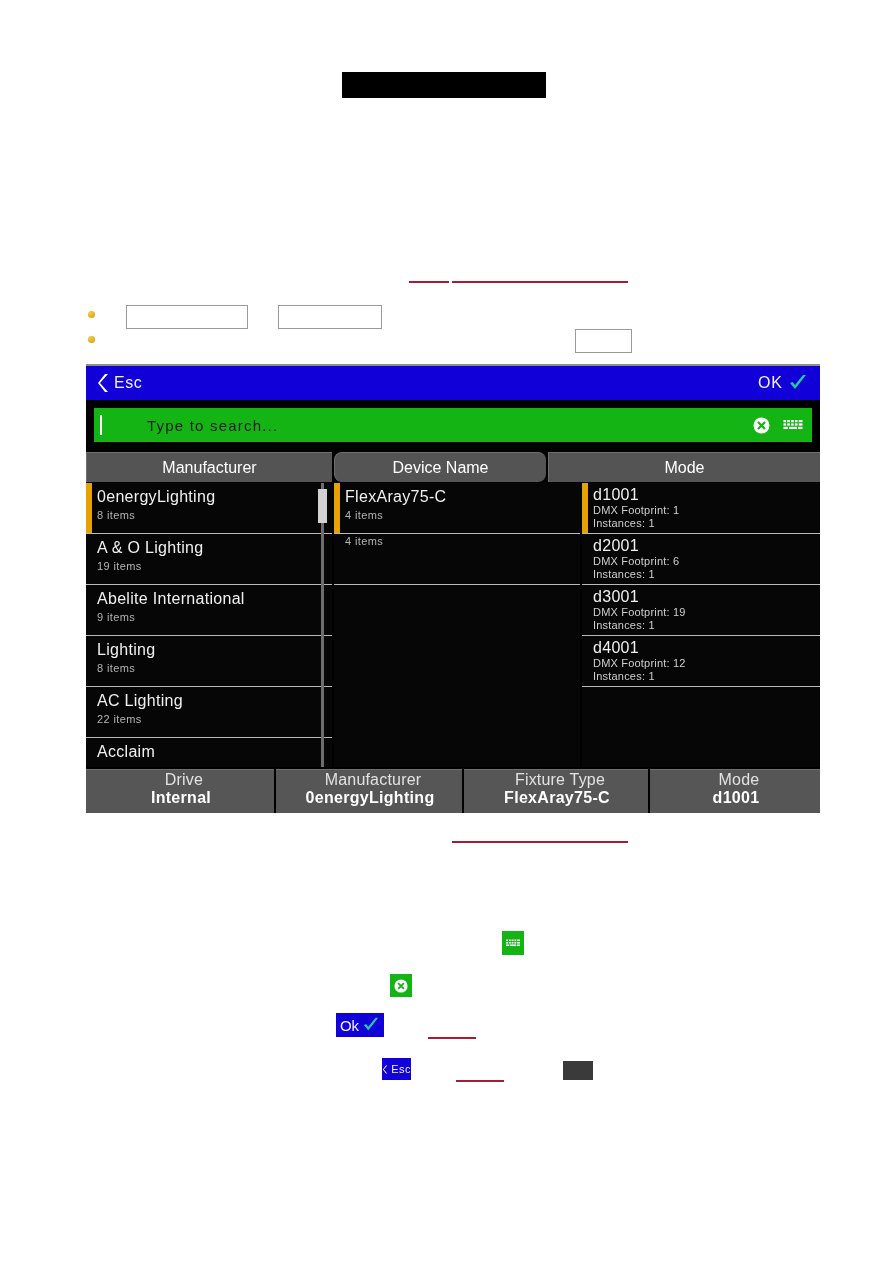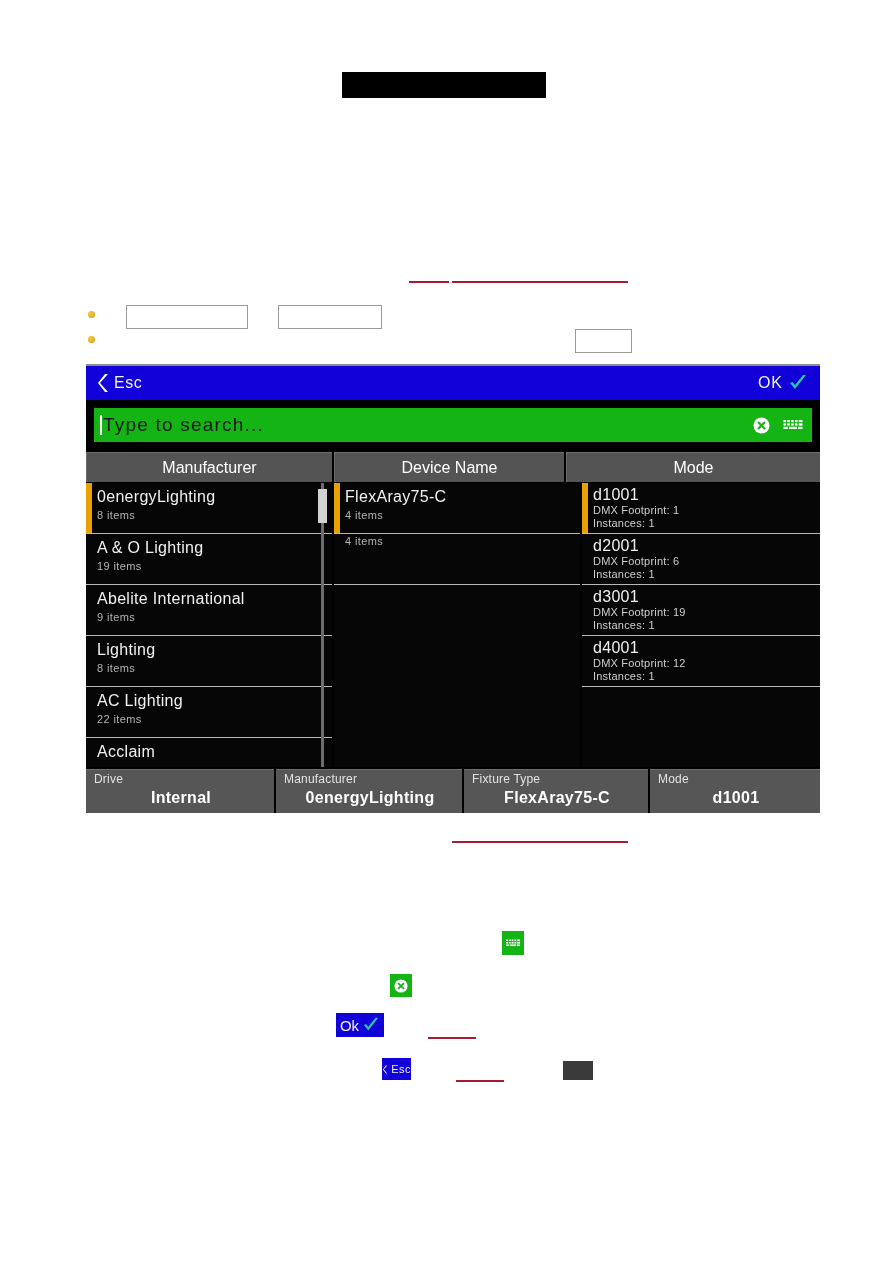--- a/index.html
+++ b/index.html
@@ -53,22 +53,23 @@
   }
   .searchbar{
     position:absolute;left:8px;top:8px;width:718px;height:34px;
     background:#15b415;
     display:flex;align-items:center;
   }
   .caret{
     width:2px;height:20px;background:#ffffff;margin-left:6px;flex:none;
   }
   .search-text{
-    font-size:19px;color:#1b1b1b;letter-spacing:1.2px;margin-left:1px;
+    font-size:15px;color:#1b1b1b;letter-spacing:1.2px;margin-left:1px;
     white-space:nowrap;
+    padding-left:44px;
   }
   .search-icons{
     position:absolute;right:8px;top:0;height:34px;
     display:flex;align-items:center;gap:12px;
   }
   .clear-icon{width:17px;height:17px;display:block;}
   .kbd-icon{width:22px;height:15px;display:block;}
 
   
   .colheads{
@@ -78,21 +79,21 @@
   .colhead{
     background:#545454;
     color:#ffffff;
     font-size:16px;
     display:flex;align-items:center;justify-content:center;
     border-top:1px solid #6e6e6e;
     border-left:1px solid #6e6e6e;
     box-sizing:border-box;
   }
   .ch1{width:246px;}
-  .ch2{width:230px;}
+  .ch2{width:212px;border-radius:8px;}
   .ch3{flex:1;}
 
   
   .colbody{
     position:absolute;left:0;top:117px;width:100%;height:284px;
     display:flex;gap:2px;background:#000000;
   }
   .col{position:relative;height:100%;background:#060606;overflow:hidden;}
   .c1{width:246px;}
   .c2{width:246px;}
@@ -148,22 +149,23 @@
     box-sizing:border-box;
     border-top:1px solid #6f6f6f;
     padding:2px 0 0 8px;
     position:relative;
   }
   .sc1{width:188px;}
   .sc2{width:186px;}
   .sc3{width:184px;}
   .sc4{flex:1;}
   .statcell .lbl{
-    color:#e2e2e2;font-size:12px;line-height:15px;letter-spacing:.2px;
+    color:#e2e2e2;font-size:16px;line-height:15px;letter-spacing:.2px;
     white-space:nowrap;
+    text-align:center;
   }
   .statcell .val{
     color:#ffffff;font-size:16px;font-weight:bold;line-height:21px;
     text-align:center;letter-spacing:.3px;white-space:nowrap;
     padding-right:6px;
   }
 
   
   .inline-green{background:#15b415;display:flex;align-items:center;justify-content:center;}
   .inline-blue{background:#1100d8;display:flex;align-items:center;justify-content:center;gap:3px;}

